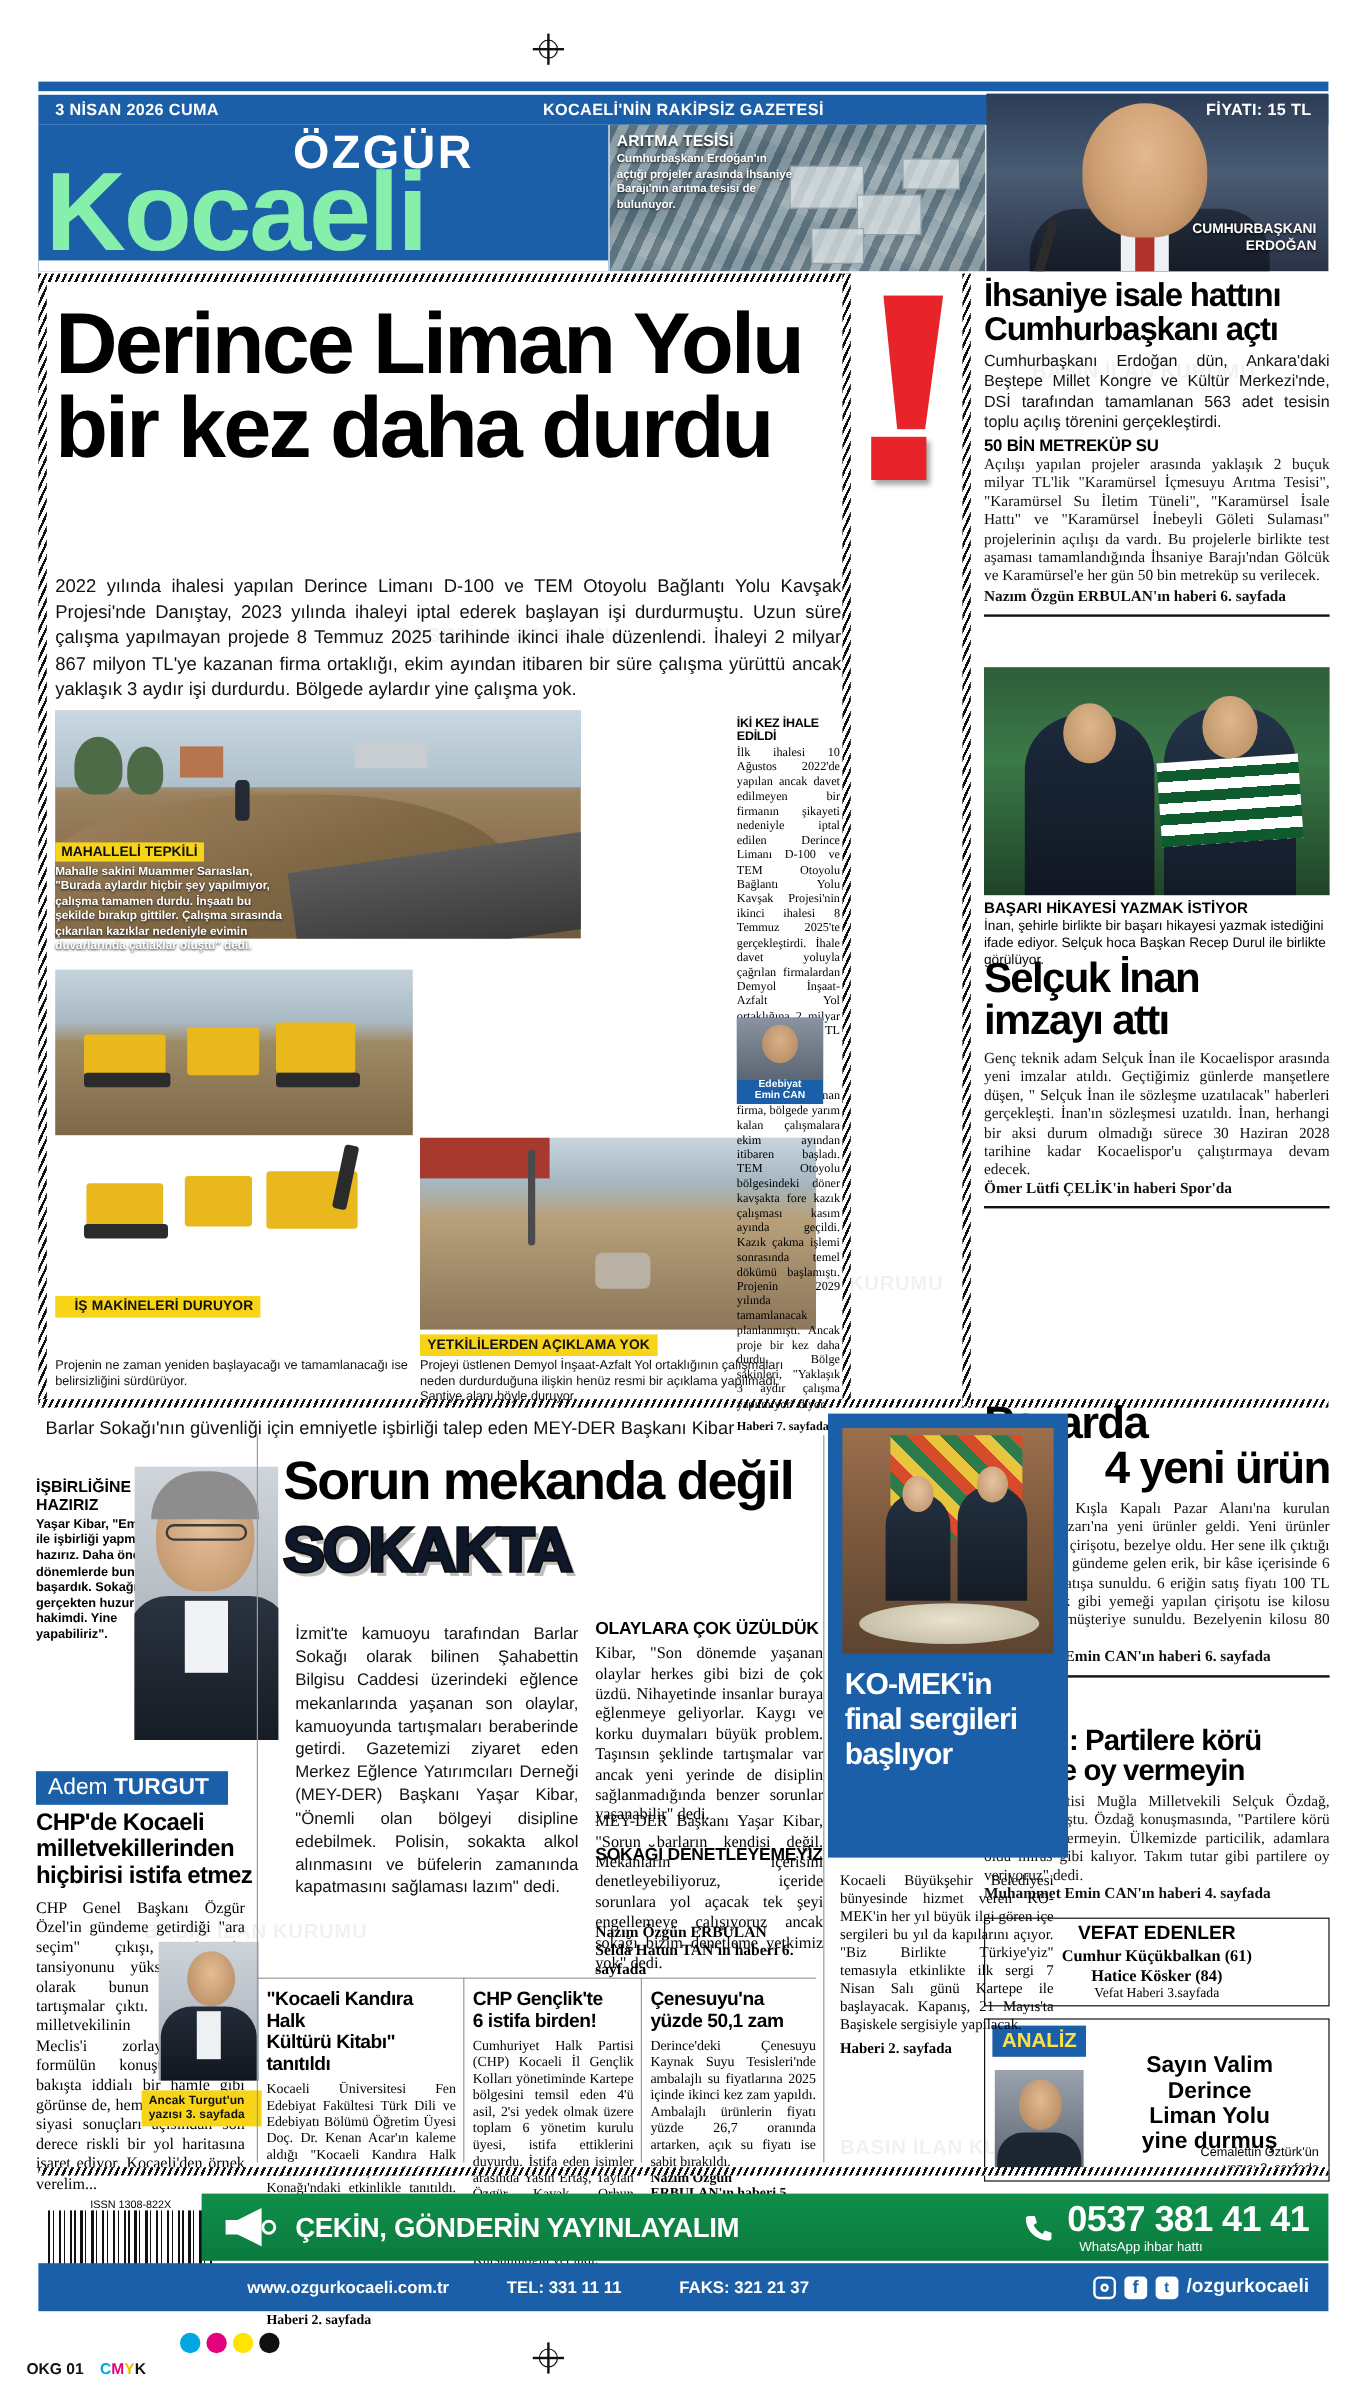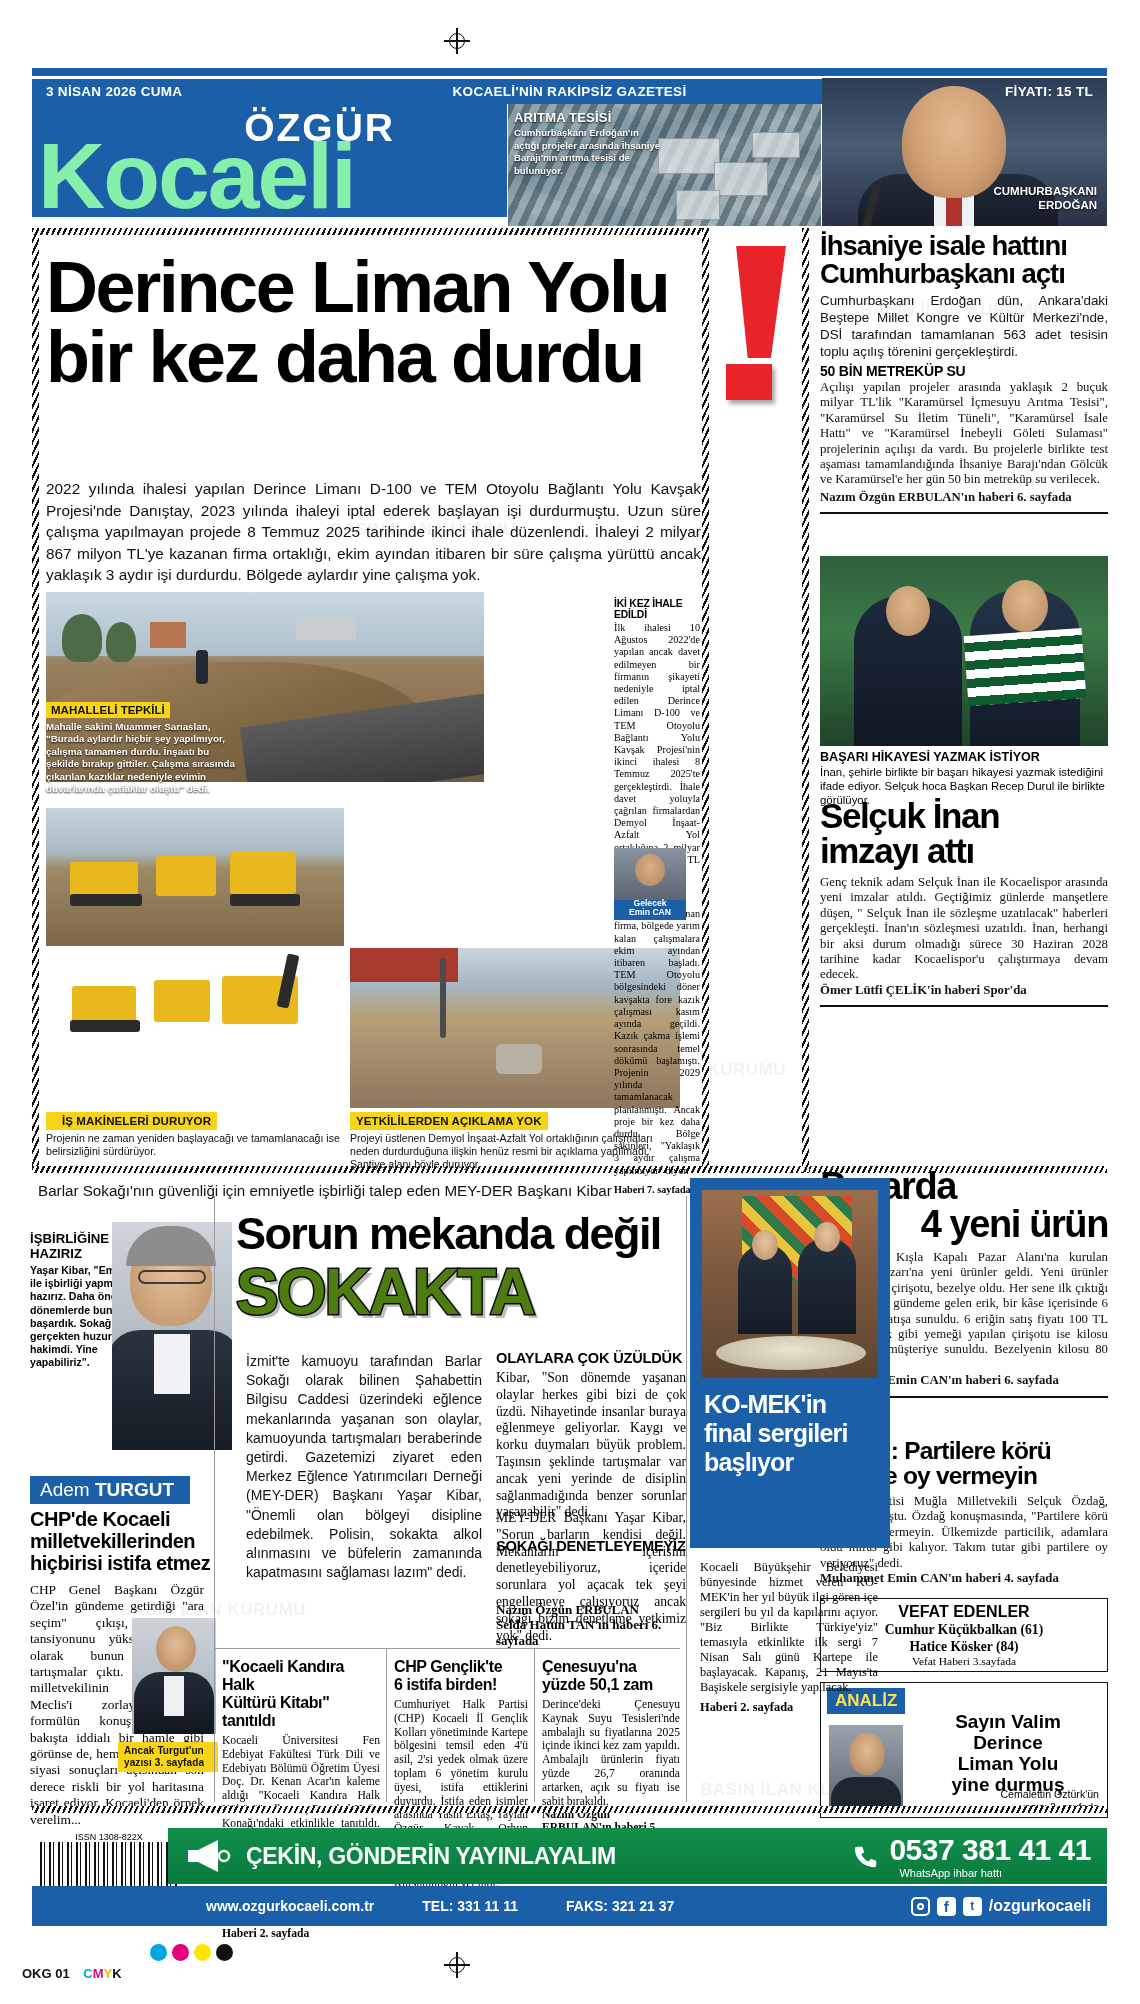--- a/index.html
+++ b/index.html
@@ -255,22 +255,22 @@
   .inan-photo .f1, .inan-photo .f2 { position:absolute; border-radius:50%; background: radial-gradient(ellipse at 50% 38%, #e0b78d, #b68b60); }
   .inan-photo .f1 { left: 66px; top: 30px; width: 44px; height: 50px; }
   .inan-photo .f2 { left: 182px; top: 24px; width: 46px; height: 52px; }
   .inan-photo .scarf { position:absolute; left:146px; top:76px; width:118px; height:70px;
     background: repeating-linear-gradient(0deg,#0e5c2e 0 9px,#ffffff 9px 18px); transform: rotate(-4deg); }
   .kicker-line { font-size: 15.2px; color:#111; }
   .sokak-head {
     font-weight: bold; font-size: 45px; line-height: 44px; letter-spacing:-1.6px; color:#000;
   }
   .sokakta {
-    font-weight: bold; font-size: 64px; line-height: 68px; letter-spacing:-2px;
-    color: #4d7c0f;
+    font-weight: bold; font-size: 52px; line-height: 68px; letter-spacing:-2px;
+    color: #0f172a;
     -webkit-text-stroke: 3px #111;
     paint-order: stroke fill;
     text-shadow: 4px 4px 0 rgba(0,0,0,.25);
   }
 
   .isbirlik {
     position:absolute; left:30px; top:1232px; width:120px;
   }
   .isbirlik h4 { font-size: 13.2px; font-weight:bold; line-height:14.5px; }
   .isbirlik p { font-size: 10.6px; line-height: 13.2px; font-weight: bold; margin-top:3px; }
@@ -470,40 +470,40 @@
     <div class="excav" style="left:176px; top:28px; width:76px; height:48px;"></div>
     <div class="excav dark" style="left:236px; top:6px; width:12px; height:54px; transform:rotate(12deg);"></div>
   </div>
 
   <div class="photo-main4">
     <div class="house" style="left:164px; top:36px; width:108px; height:34px; background:#a8392f;"></div>
     <div class="excav dark" style="left:90px; top:10px; width:6px; height:80px; background:#4b4b4b;"></div>
     <div class="excav" style="left:146px; top:96px; width:46px; height:30px; background:#b9b2a4; border-radius:6px;"></div>
   </div>
 
-  <div class="cap-yellow" style="left:46px; top:1112px;padding-left:16px;">İŞ MAKİNELERİ DURUYOR</div>
+  <div class="cap-yellow" style="left:46px; top:1080px;padding-left:16px;">İŞ MAKİNELERİ DURUYOR</div>
   <div class="cap-text" style="left:46px; top:1132px; width:298px;">Projenin ne zaman yeniden başlayacağı ve tamamlanacağı ise belirsizliğini sürdürüyor.</div>
 
   <div class="cap-yellow" style="left:350px; top:1112px;">YETKİLİLERDEN AÇIKLAMA YOK</div>
   <div class="cap-text" style="left:350px; top:1132px; width:332px;">Projeyi üstlenen Demyol İnşaat-Azfalt Yol ortaklığının çalışmaları neden durdurduğuna ilişkin henüz resmi bir açıklama yapılmadı. Şantiye alanı böyle duruyor.</div>
 
   <div class="midcol" style="width:86px;">
     <h5 style="font-size:10.4px;">İKİ KEZ İHALE EDİLDİ</h5>
     <p style="font-size:10.2px; line-height:12.2px;">İlk ihalesi 10 Ağustos 2022'de yapılan ancak davet edilmeyen bir firmanın şikayeti nedeniyle iptal edilen Derince Limanı D-100 ve TEM Otoyolu Bağlantı Yolu Kavşak Projesi'nin ikinci ihalesi 8 Temmuz 2025'te gerçekleştirdi. İhale davet yoluyla çağrılan firmalardan Demyol İnşaat-Azfalt Yol ortaklığına 2 milyar 867 milyon TL bedelle verildi.</p>
     <h5 style="font-size:10.4px;">3 AYDIR ÇALIŞMA YOK</h5>
     <p style="font-size:10.2px; line-height:12.2px;">İhaleyi kazanan firma, bölgede yarım kalan çalışmalara ekim ayından itibaren başladı. TEM Otoyolu bölgesindeki döner kavşakta fore kazık çalışması kasım ayında geçildi. Kazık çakma işlemi sonrasında temel dökümü başlamıştı. Projenin 2029 yılında tamamlanacak planlanmıştı. Ancak proje bir kez daha durdu. Bölge sakinleri, "Yaklaşık 3 aydır çalışma yapılmıyor" diyor.</p>
     <p style="font-weight:bold; font-size:10.2px;">Haberi 7. sayfada</p>
   </div>
 
   <div class="byline-card">
     <div class="ph">
         <div class="hd"></div>
       </div>
     <div class="nm">
-      <div>Gelecek</div>
+      <div>Edebiyat</div>
       <div>Emin CAN</div>
     </div>
   </div>
 
   <div class="rcol" style="top:232px;">
     <div class="rhead">İhsaniye isale hattını</div>
     <div class="rhead" style="margin-bottom:5px;">Cumhurbaşkanı açtı</div>
     <div class="rbody">Cumhurbaşkanı Erdoğan dün, Ankara'daki Beştepe Millet Kongre ve Kültür Merkezi'nde, DSİ tarafından tamamlanan 563 adet tesisin toplu açılış törenini gerçekleştirdi.</div>
     <div class="rsub">50 BİN METREKÜP SU</div>
     <div class="rbody-serif">Açılışı yapılan projeler arasında yaklaşık 2 buçuk milyar TL'lik "Karamürsel İçmesuyu Arıtma Tesisi", "Karamürsel Su İletim Tüneli", "Karamürsel İsale Hattı" ve "Karamürsel İnebeyli Göleti Sulaması" projelerinin açılışı da vardı. Bu projelerle birlikte test aşaması tamamlandığında İhsaniye Barajı'ndan Gölcük ve Karamürsel'e her gün 50 bin metreküp su verilecek.</div>

